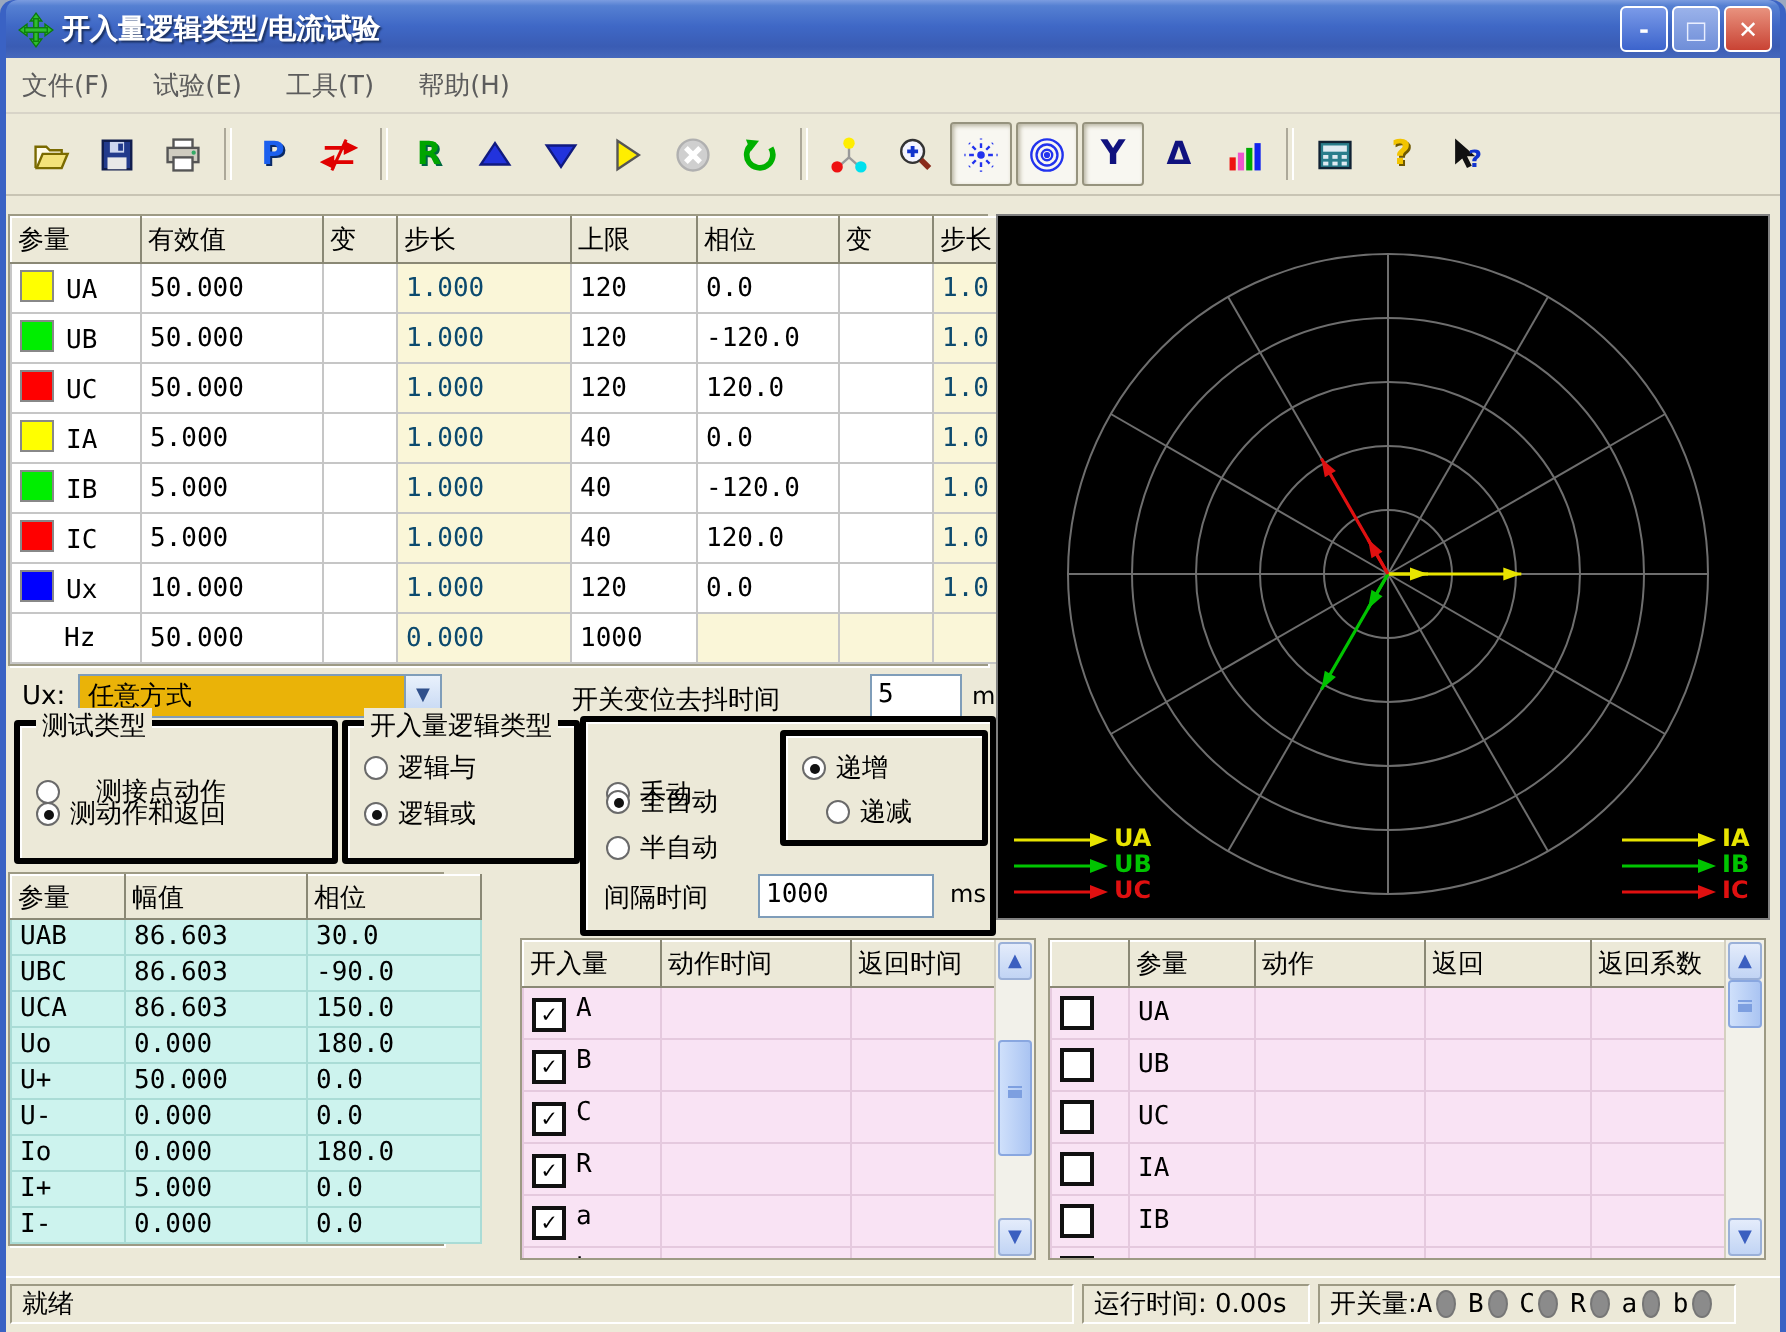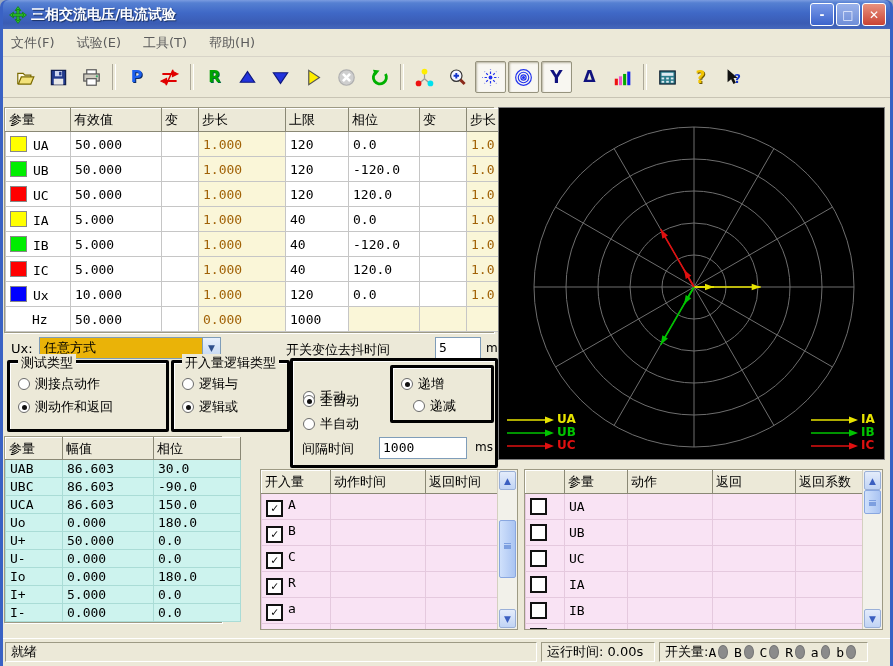--- a/index.html
+++ b/index.html
@@ -35,21 +35,21 @@
   table{border-collapse:collapse;table-layout:fixed;}
   th{background:#ece9d8;font-weight:normal;font-size:13px;color:#000;
      border:1px solid;border-color:#fff #8a8875 #8a8875 #fff;padding:1px 3px;text-align:left;white-space:nowrap;overflow:hidden;}
   td{font-size:13px;padding:0 4px;border:1px solid #c6c6c6;white-space:nowrap;overflow:hidden;
      font-family:"DejaVu Sans Mono","Liberation Mono",monospace;}
   
   .param-wrap{position:absolute;left:1px;top:9px;width:488px;background:#fff;}
   .param-wrap table{width:100%;}
   .param-wrap th{height:20px;}
   .param-wrap td{height:24px;background:#fff;}
-  td.muted{background:#faf6d8;color:#a16207;}
+  td.muted{background:#faf6d8;color:#0c4a6e;}
   .swatch{display:inline-block;width:15px;height:14px;vertical-align:-2px;margin-right:6px;border:1px solid #888;}
   .noswatch{display:inline-block;width:16px;margin-right:6px;}
   
   .lbl{position:absolute;font-size:13px;color:#000;}
   .combo{position:absolute;height:22px;background:#eab308;border:1px solid #7f9db9;box-sizing:border-box;
     display:flex;align-items:center;font-size:13px;}
   .combo .cv{flex:1;padding-left:4px;}
   .combo .cbtn{width:17px;height:100%;background:linear-gradient(180deg,#e9f1fc,#c3d6f2);border-left:1px solid #7f9db9;
     display:flex;align-items:center;justify-content:center;font-size:9px;color:#30508c;}
   .tinput{position:absolute;height:22px;background:#fff;border:1px solid #7f9db9;box-sizing:border-box;
@@ -101,21 +101,21 @@
     <svg class="title-icon" viewBox="0 0 16 16">
       <g fill="#2fbf2f" stroke="#0c7a0c" stroke-width="0.6">
         <polygon points="8,0.5 5.4,4 10.6,4"></polygon>
           <polygon points="8,15.5 5.4,12 10.6,12"></polygon>
         <polygon points="0.5,8 4,5.4 4,10.6"></polygon>
           <polygon points="15.5,8 12,5.4 12,10.6"></polygon>
         <rect x="7" y="3" width="2" height="10"></rect>
           <rect x="3" y="7" width="10" height="2"></rect>
       </g>
     </svg>
-    <span class="title-text">三相交流电压/电流试验</span>
+    <span class="title-text">开入量逻辑类型/电流试验</span>
     <span class="tb-btns">
       <span class="tb-btn btn-min">-</span>
       <span class="tb-btn btn-max">□</span>
       <span class="tb-btn btn-close">✕</span>
     </span>
   </div>
 
   <div class="menubar" id="menubar">
       <span class="menu-item">文件(F)</span>
       <span class="menu-item">试验(E)</span>
@@ -422,21 +422,21 @@
       <span class="cv">任意方式</span>
       <span class="cbtn">▼</span>
     </div>
     <span class="lbl" style="left:283px;top:243px;">开关变位去抖时间</span>
     <div class="tinput" style="left:432px;top:239px;width:46px;">5</div>
     <span class="lbl" style="left:483px;top:243px;font-size:12px;">ms</span>
 
     <div class="gbox" style="left:4px;top:262px;width:156px;height:66px;">
       <span class="gtitle">测试类型</span>
       <div id="test-type-radios">
-          <div class="radio-row" style="left: 8px; top: 12px;">
+          <div class="radio-row" style="left: 8px; top: 24px; gap: 13px;">
             <span class="radio"></span>
             <span>测接点动作</span>
           </div>
           <div class="radio-row" style="left: 8px; top: 35px;">
             <span class="radio">
               <span class="dot"></span>
             </span>
             <span>测动作和返回</span>
           </div>
         </div>

